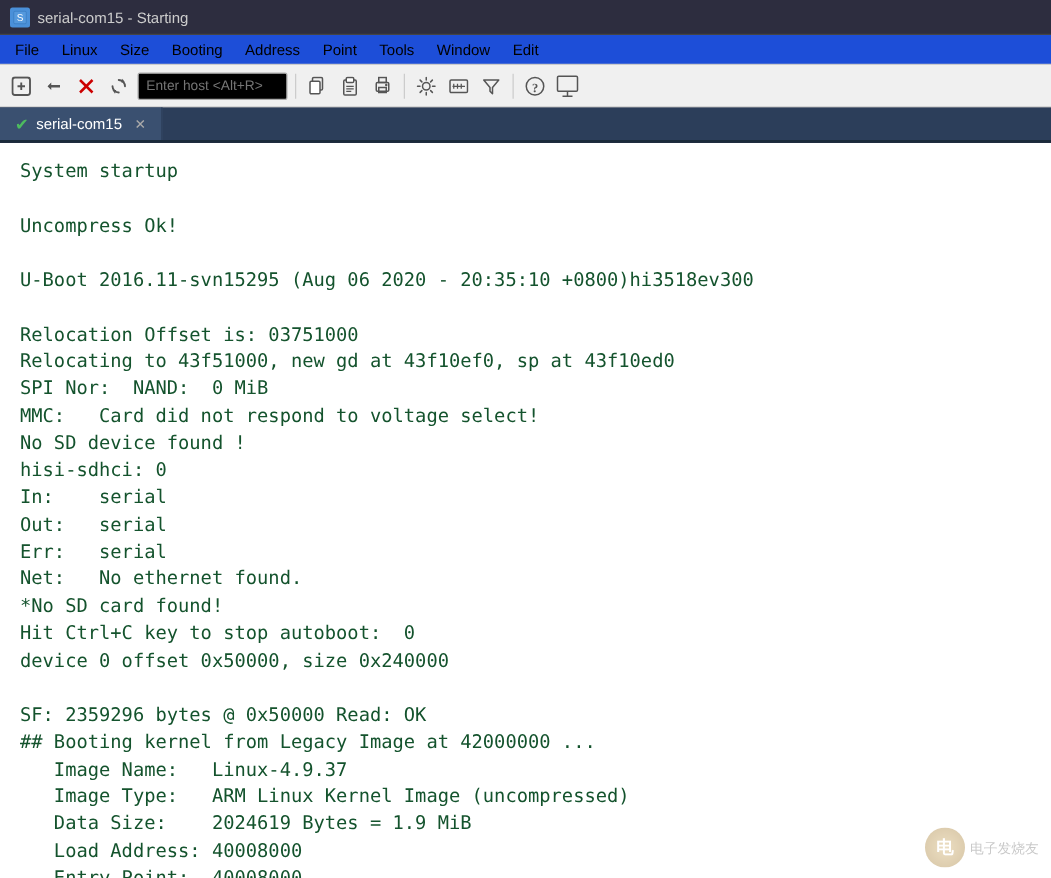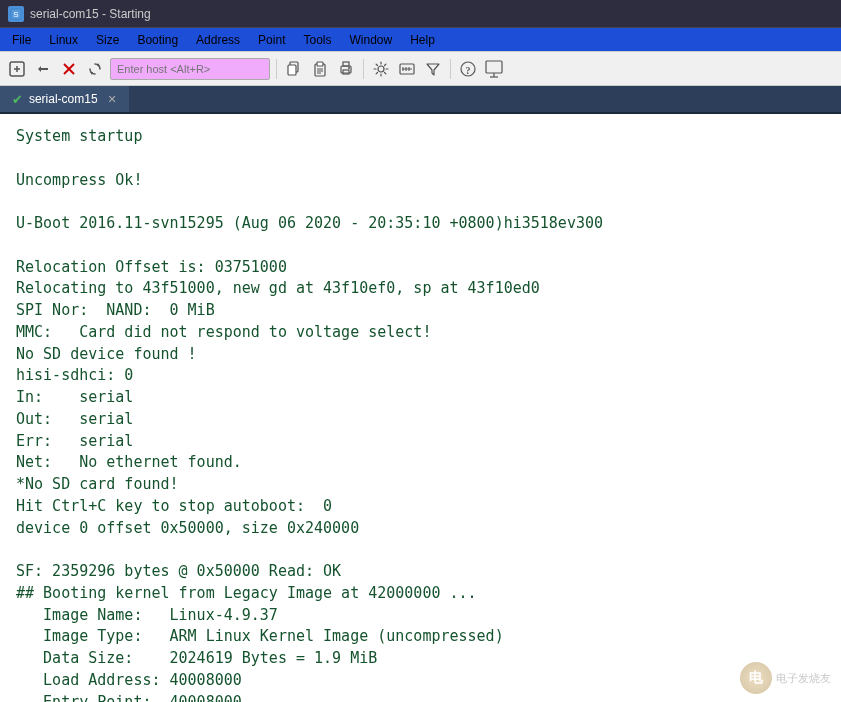--- a/index.html
+++ b/index.html
@@ -94,28 +94,28 @@
 
     .toolbar-separator {
       width: 1px;
       height: 20px;
       background: #ccc;
       margin: 0 2px;
     }
 
     .host-input {
       height: 22px;
-      width: 160px;
+      width: 120px;
       border: 1px solid #aaa;
       border-radius: 2px;
       padding: 0 6px;
       font-size: 11px;
       font-family: Arial, sans-serif;
       color: #666;
-      background: #f0abfc;
+      background: #000000;
     }
 
     
     .tab-bar {
       background: #2c3e5a;
       height: 28px;
       display: flex;
       align-items: stretch;
       padding: 0;
       border-bottom: 2px solid #1a2a3a;
@@ -205,21 +205,21 @@
 
 <div class="menu-bar">
   <span class="menu-item">File</span>
   <span class="menu-item">Linux</span>
   <span class="menu-item">Size</span>
   <span class="menu-item">Booting</span>
   <span class="menu-item">Address</span>
   <span class="menu-item">Point</span>
   <span class="menu-item">Tools</span>
   <span class="menu-item">Window</span>
-  <span class="menu-item">Help</span>
+  <span class="menu-item">Edit</span>
 </div>
 
 <div class="toolbar">
   <button class="toolbar-btn" title="New Session">
     <svg width="16" height="16" viewBox="0 0 16 16">
         <rect x="1" y="1" width="14" height="14" rx="2" fill="none" stroke="#555" stroke-width="1.5"></rect>
         <line x1="5" y1="8" x2="11" y2="8" stroke="#555" stroke-width="1.5"></line>
         <line x1="8" y1="5" x2="8" y2="11" stroke="#555" stroke-width="1.5"></line>
       </svg>
   </button>

